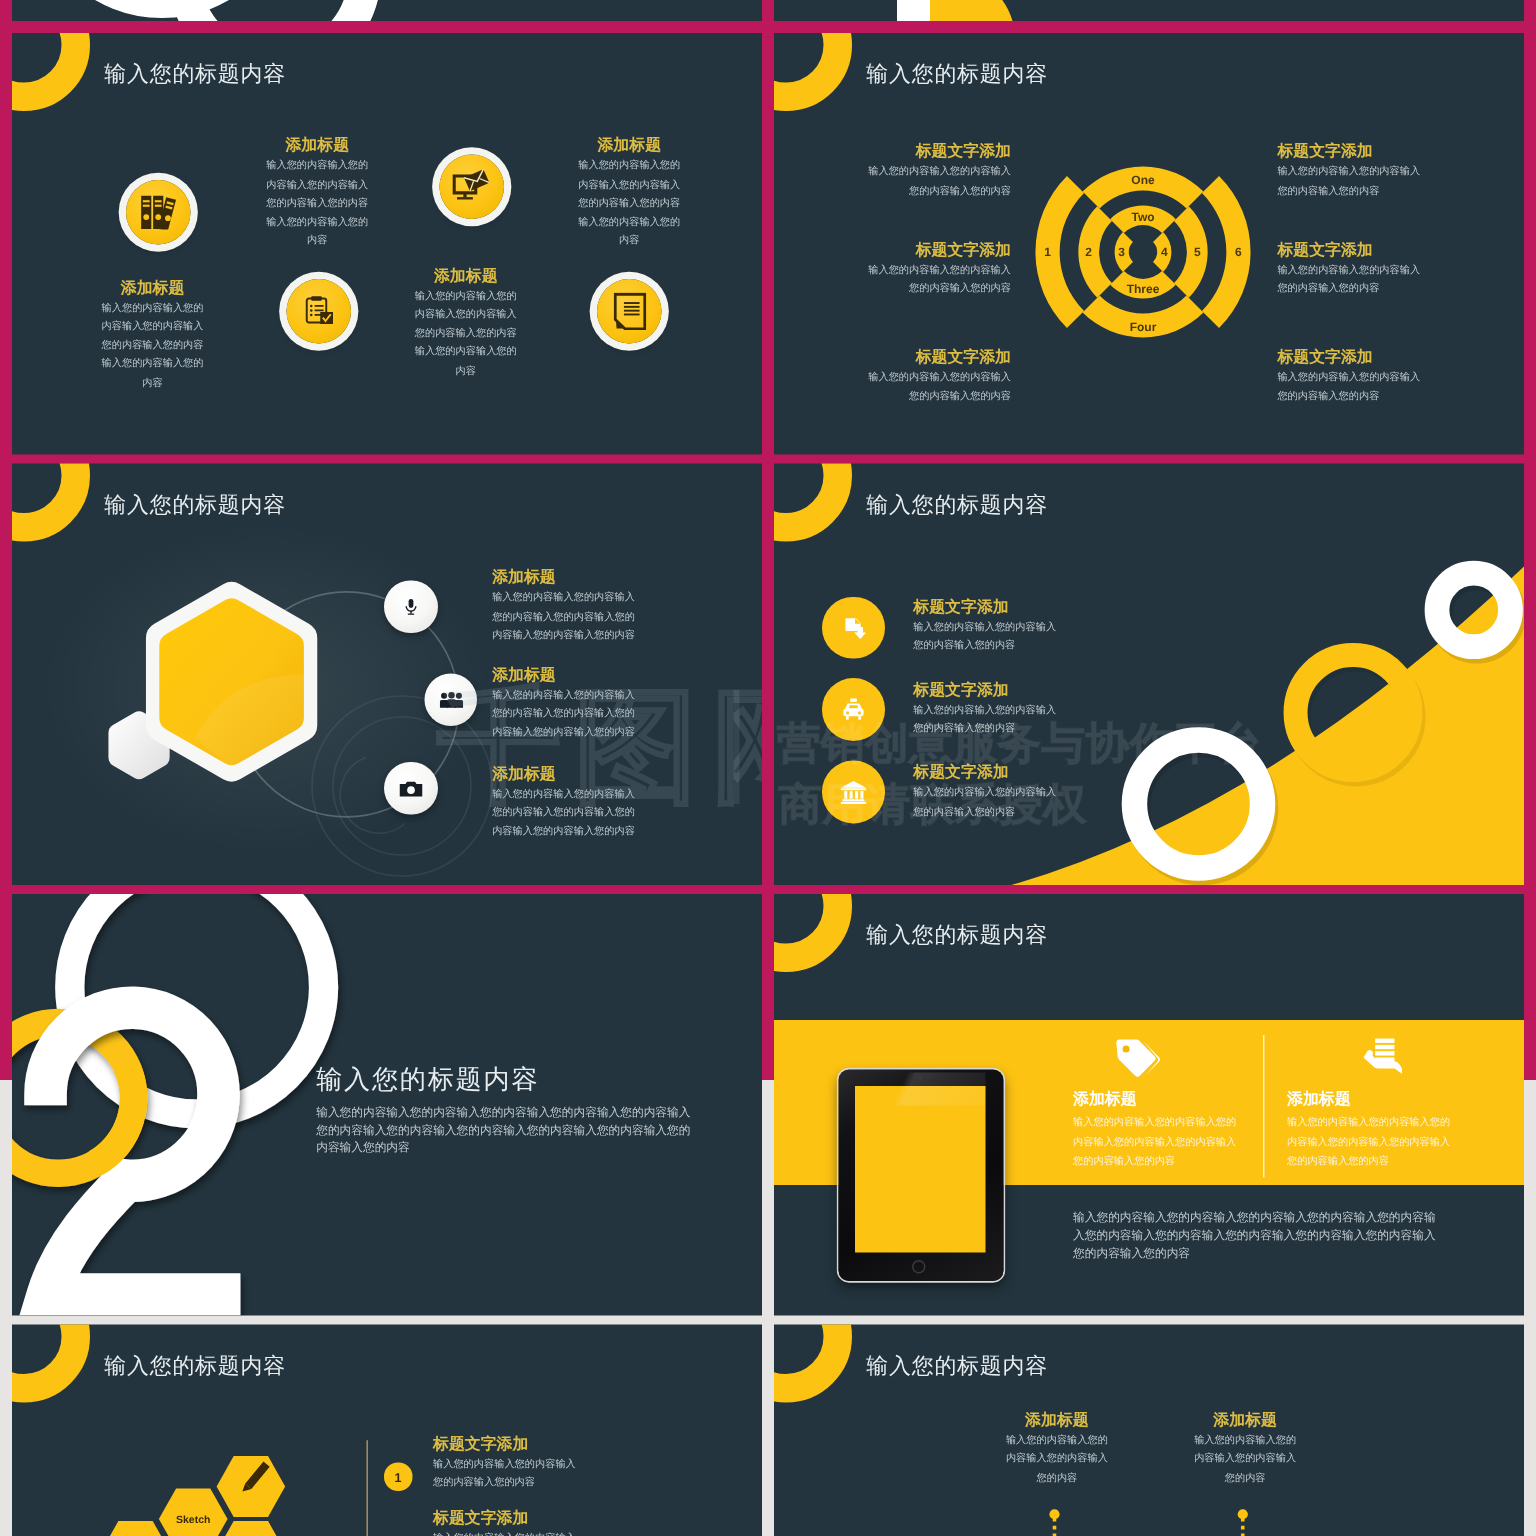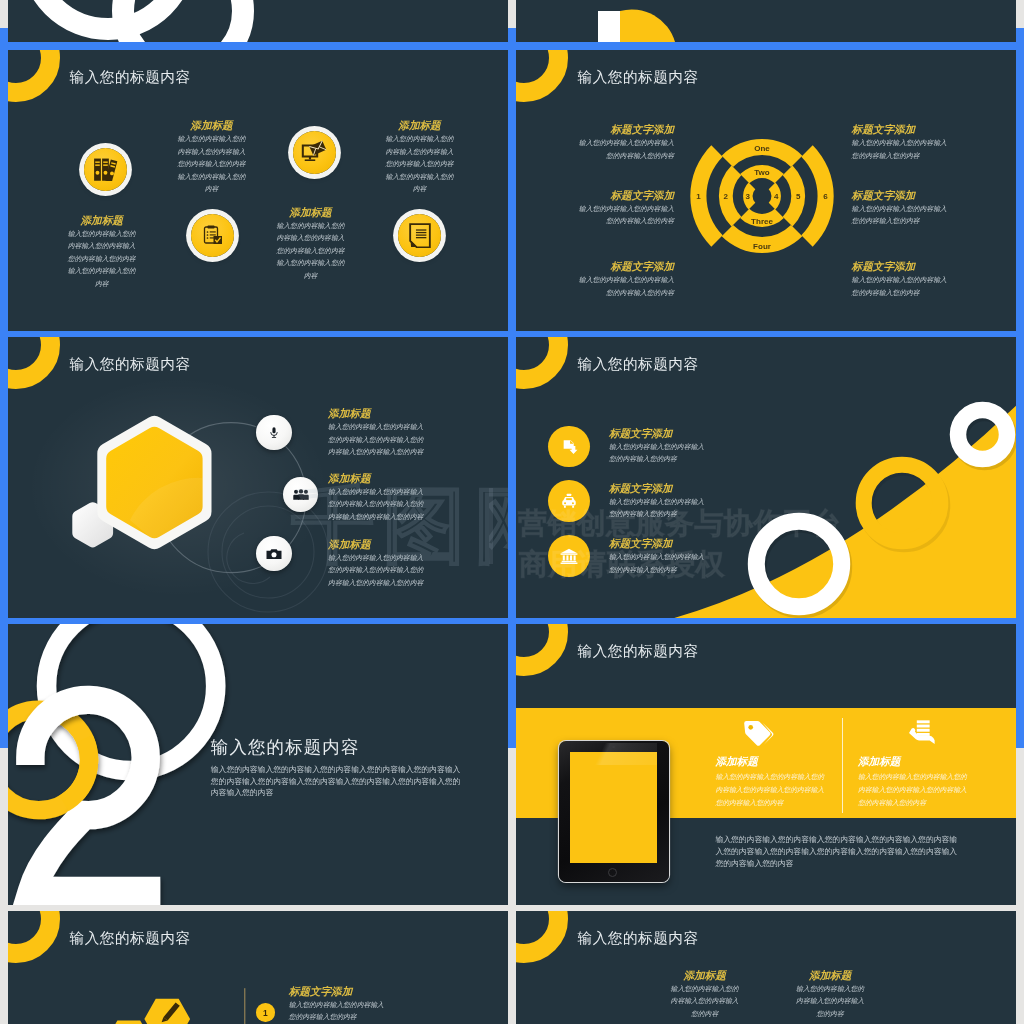--- a/index.html
+++ b/index.html
@@ -1,37 +1,37 @@
 <!DOCTYPE html>
 <html><head>
 <meta charset="utf-8">
 <title>PPT Template Preview</title>
 <style>
   html,body{margin:0;padding:0;background:#e6e5e3;width:1024px;height:1024px;overflow:hidden;}
   *{box-sizing:border-box;}
-  .page{position:relative;width:1024px;height:720px;background:#3b82f6;margin-top:28px;}
+  .page{position:relative;width:1024px;height:720px;background:#be185d;}
   .slide{position:absolute;width:500px;height:281px;background:#23343e;overflow:hidden;
          font-family:"Liberation Sans",sans-serif;}
   .c1{left:8px}.c2{left:516px}
   .r0{top:-267px}.r1{top:22px}.r2{top:309px}.r3{top:596px}.r4{top:883px}
   
   .corner-ring{position:absolute;left:-36px;top:-36px;width:88px;height:88px;border-radius:50%;
                border:19px solid #fcc312;}
   .s-title{position:absolute;left:61.5px;top:18px;font-size:14.6px;color:#e8edf0;letter-spacing:0.55px;
            font-weight:400;white-space:nowrap;}
   .body-txt{color:#c3ccd2;font-size:6.8px;line-height:12.5px;letter-spacing:0;}
   .gold{color:#ddbc42;}
   
   .ic{position:absolute;border-radius:50%;background:
       radial-gradient(circle at 42% 35%, #fdcf3a 0%, #fcc312 55%, #f0b400 100%);
       display:flex;align-items:center;justify-content:center;
       box-shadow:0 0 0 4.9px #f4f4f1, 0 3px 6px rgba(0,0,0,.4);}
   .ic-lg{width:43px;height:43px;}
   .ic-md{width:43px;height:43px;}
-  .txtblk{position:absolute;text-align:center;font-style:italic;}
+  .txtblk{position:absolute;text-align:center;}
   .txtblk.ra{text-align:right;}
   .txtblk.la{text-align:left;}
   .nc{position:absolute;width:35.3px;height:35.3px;border-radius:50%;
       background:radial-gradient(circle at 38% 30%, #ffffff 0%, #f7f7f6 52%, #e2e2e0 100%);
       display:flex;align-items:center;justify-content:center;box-shadow:0 2px 5px rgba(0,0,0,.35);}
   .wm-logo{position:absolute;left:283.4px;top:146.8px;pointer-events:none;width:220px;height:90px;}
   .wm-logo-txt{display:block;font-size:83px;line-height:83px;font-weight:700;letter-spacing:8px;
                color:transparent;-webkit-text-stroke:1.6px rgba(160,180,190,.16);white-space:nowrap;}
   .wm-logo-bar{position:absolute;left:198px;top:4px;width:4px;height:76px;background:rgba(160,180,190,.14);}
   .cic{position:absolute;width:41.8px;height:41.8px;border-radius:50%;background:#fcc312;

